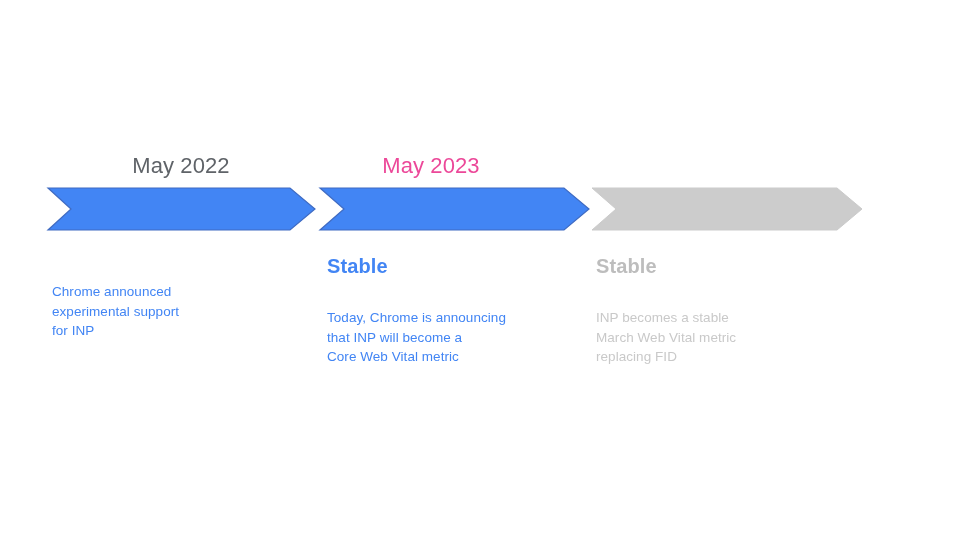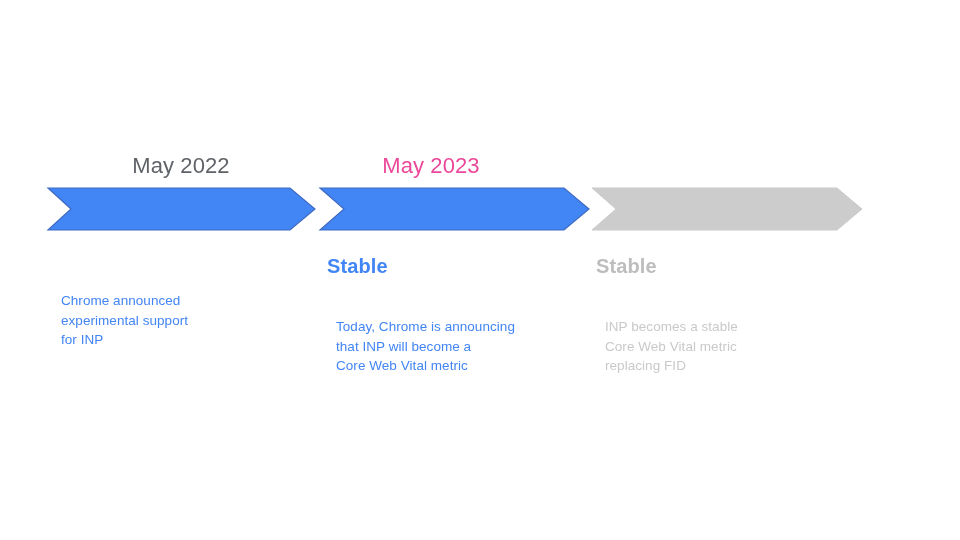--- a/index.html
+++ b/index.html
@@ -62,21 +62,21 @@
 
   .col-title {
     font-size: 20px;
     font-weight: 700;
     line-height: 26px;
     margin: 0;
     letter-spacing: 0.1px;
     white-space: nowrap;
   }
   .col-body {
-    margin: 9px;
+    margin: 0;
     padding-top: 29px;
     font-size: 13.5px;
     line-height: 19.5px;
     font-weight: 400;
     letter-spacing: 0.05px;
     white-space: pre-line;
   }
 
   .tone-blue  .col-title { color: #4285f4; }
   .tone-blue  .col-body  { color: #4285f4; }
@@ -111,17 +111,17 @@
   <div class="col c1 tone-blue">
     <h3 class="col-title">Stable</h3>
     <p class="col-body">Today, Chrome is announcing
 that INP will become a
 Core Web Vital metric</p>
   </div>
 
   <div class="col c2 tone-gray">
     <h3 class="col-title">Stable</h3>
     <p class="col-body">INP becomes a stable
-Core Web Vital metric
+March Web Vital metric
 replacing FID</p>
   </div>
 
 </div>
 
 </body></html>

